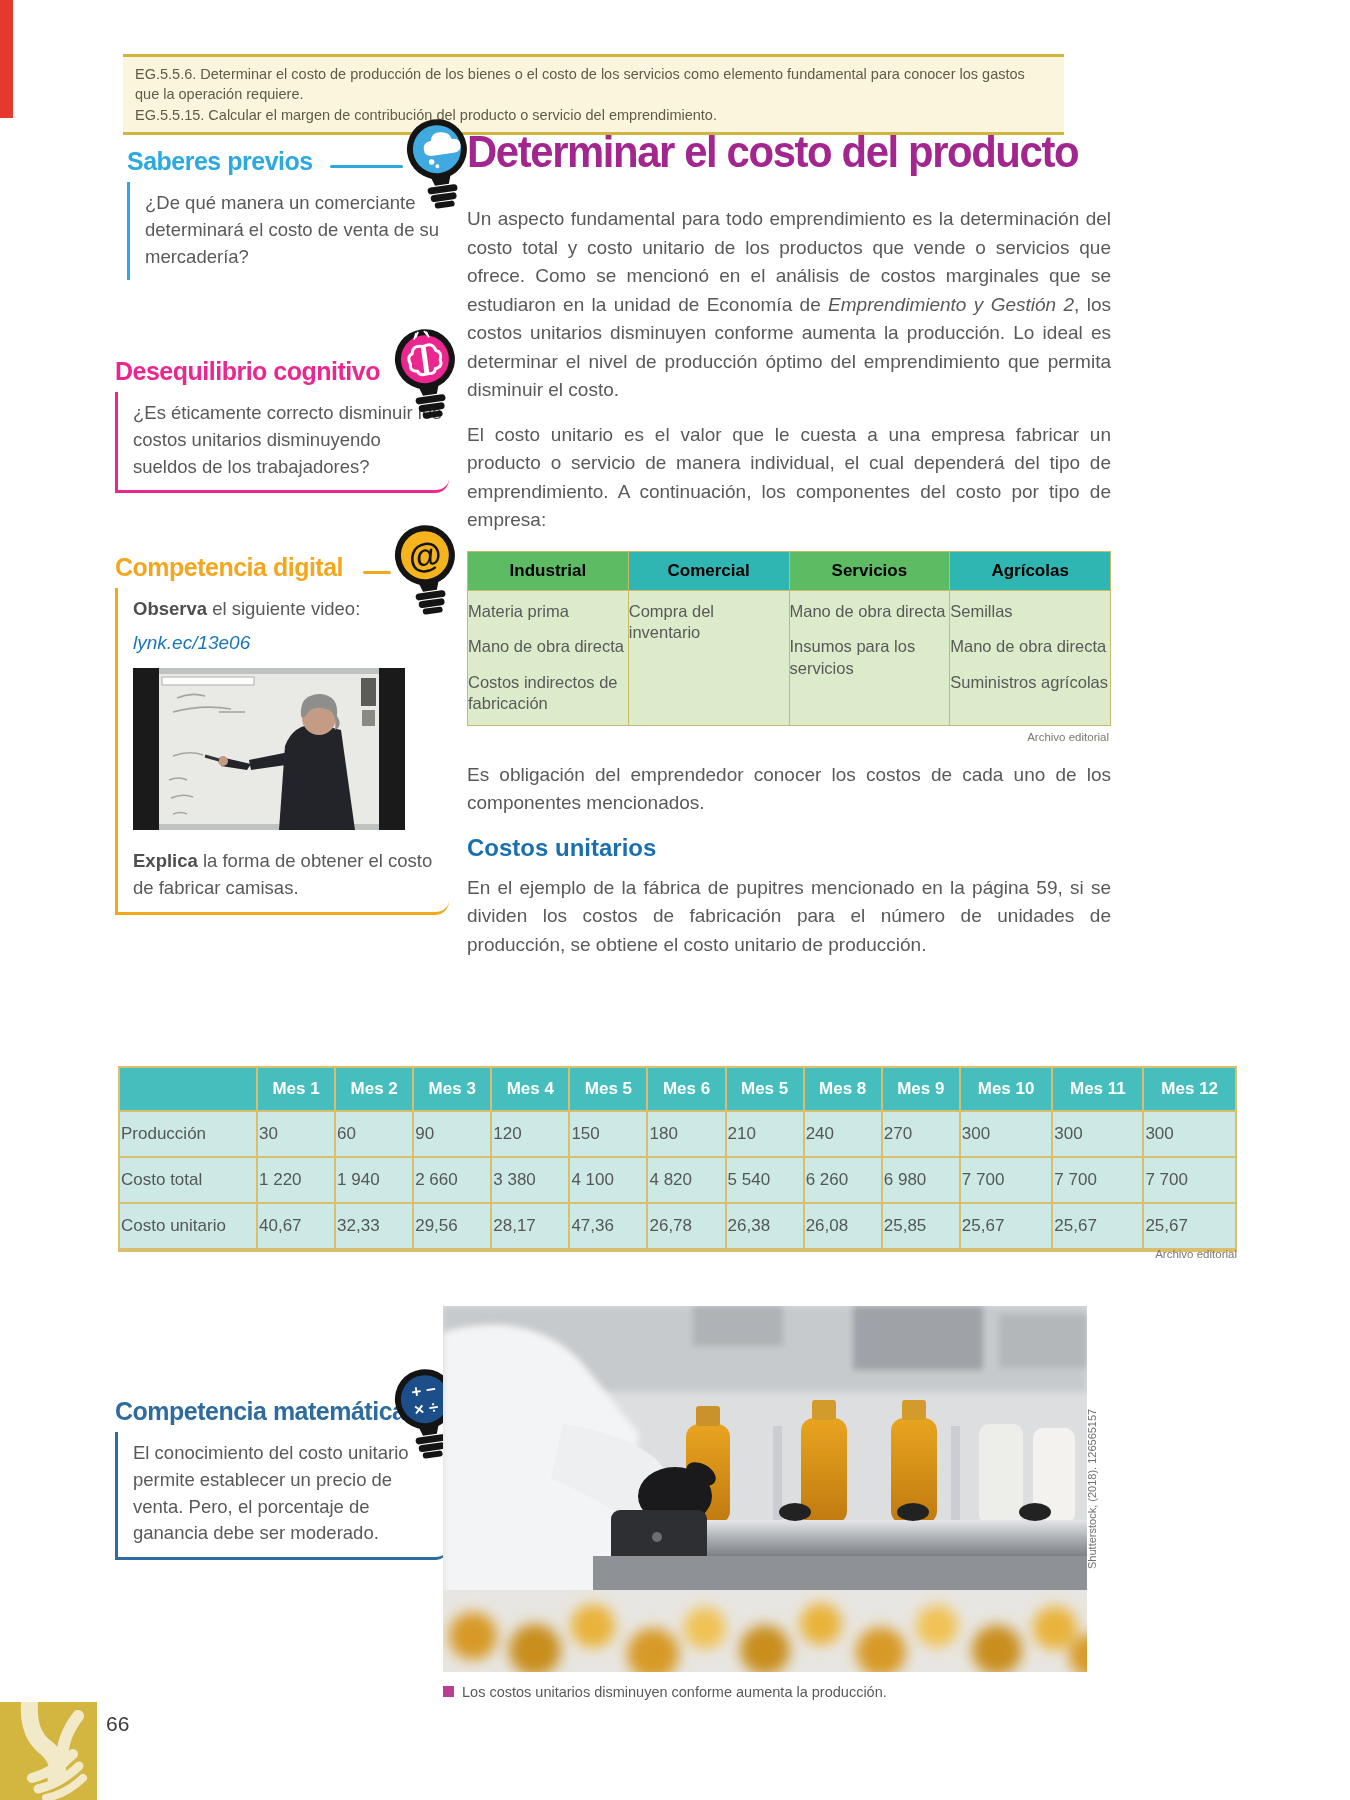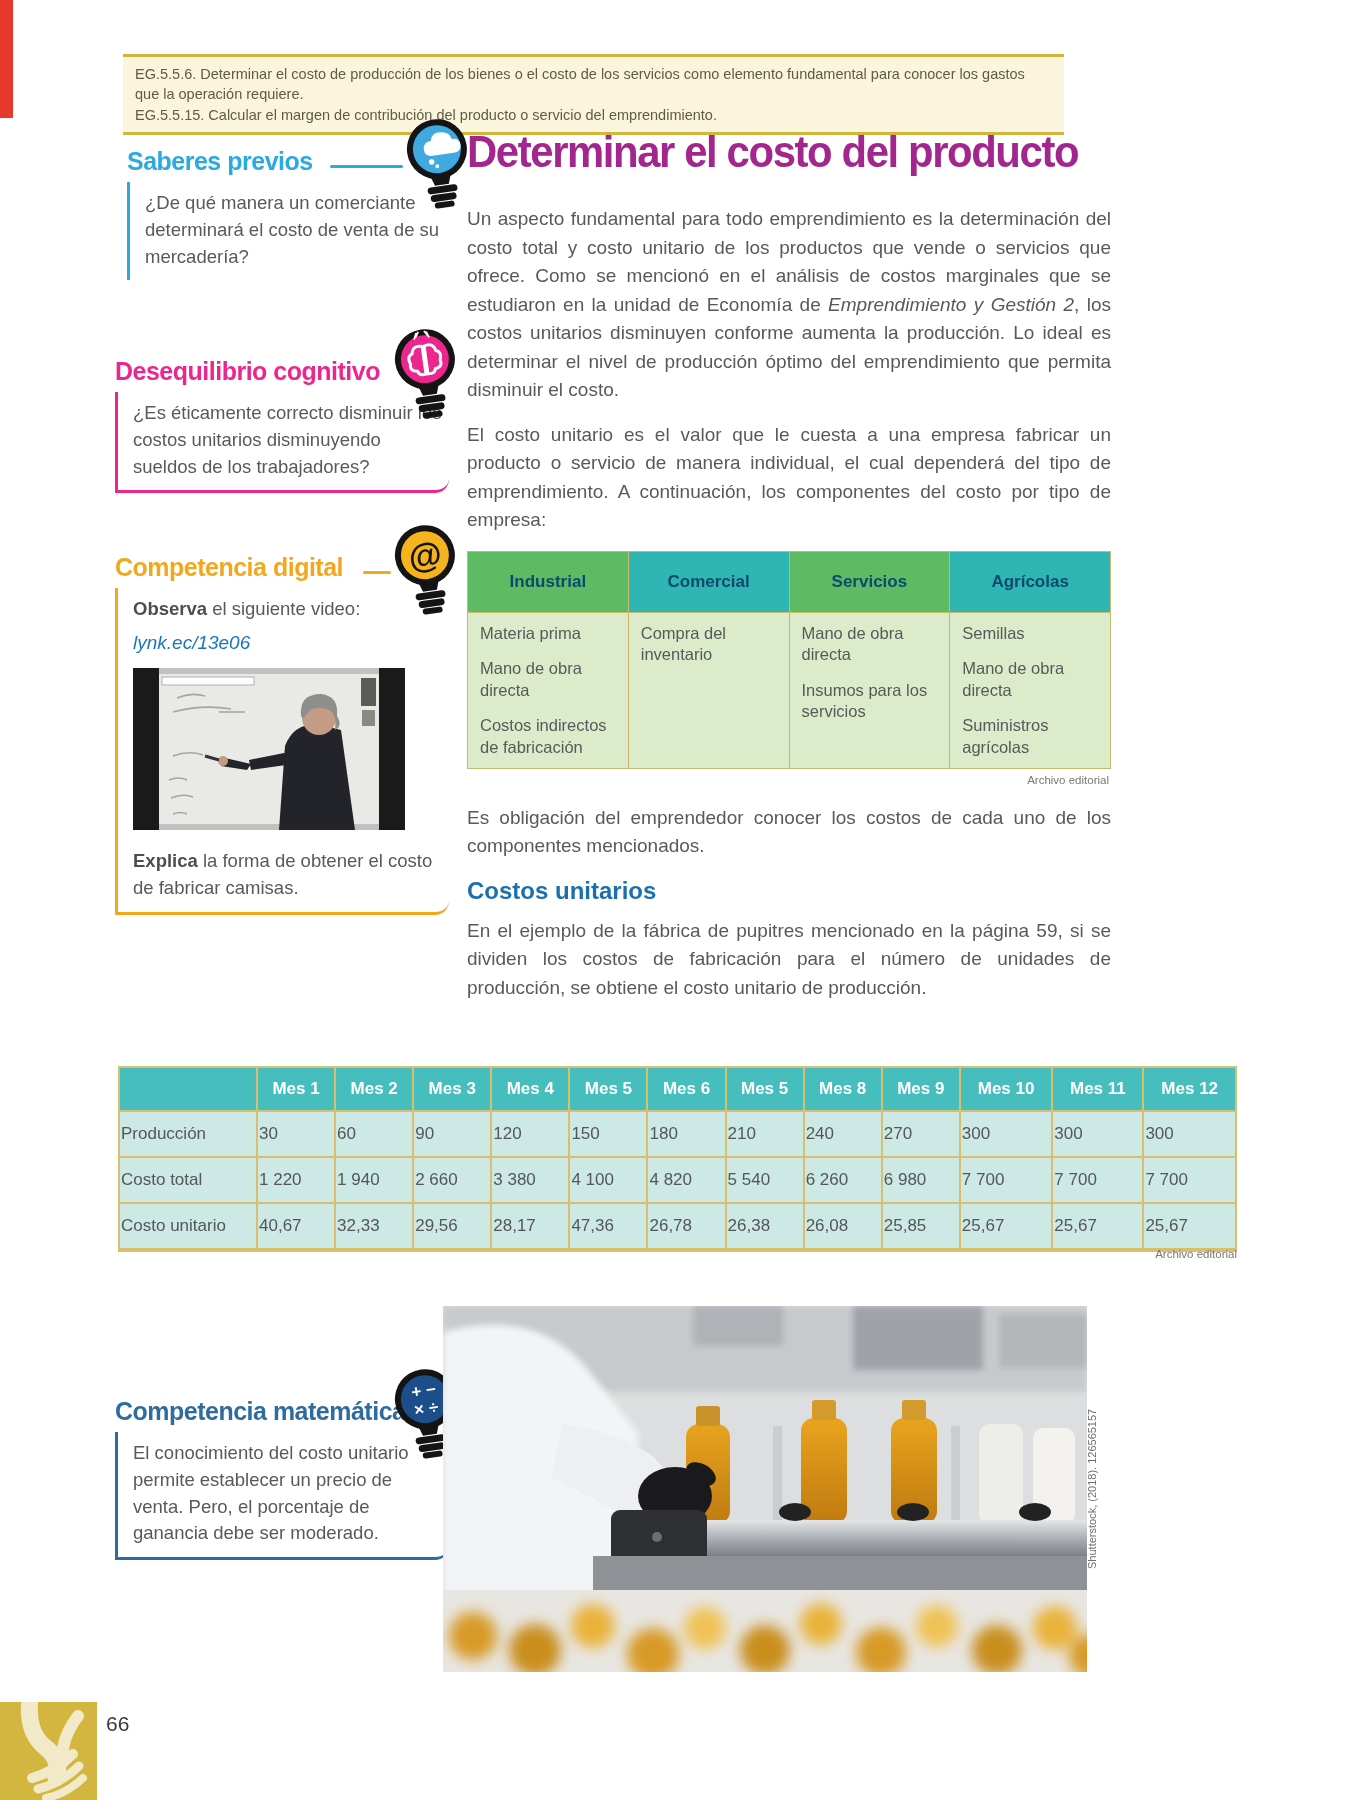--- a/index.html
+++ b/index.html
@@ -33,24 +33,24 @@
   .main-title{font-weight:bold;font-size:45px;line-height:1.05;letter-spacing:-1.5px;
       transform:scaleX(.93);transform-origin:left;white-space:nowrap;margin:0 0 30px;}
   .para{font-size:19px;line-height:1.5;text-align:justify;margin:0 0 16px;}
   .para:last-child{margin-bottom:0;}
   .em{font-style:italic;}
   .section-heading{font-weight:bold;font-size:24px;margin:10px 0 12px;}
   .credit{font-size:11.5px;color:#7A7A6E;text-align:right;margin:5px 2px 18px 0;}
 
   
   table.comp{border-collapse:collapse;width:644px;margin-top:8px;}
-  table.comp th{color:#0c4a6e;font-size:17px;font-weight:bold;padding:20px 6px;
+  table.comp th{color:#000000;font-size:17px;font-weight:bold;padding:9px 6px;
       border:1.5px solid #C9B96B;}
   table.comp td{background:#DCEBC9;border:1.5px solid #C9B96B;vertical-align:top;
-      padding:10px 12px;font-size:16.5px;line-height:1.3;width:25%;}
+      padding:10px 0;font-size:16.5px;line-height:1.3;width:25%;}
   table.comp td p{margin:0 0 14px;}
   table.comp td p:last-child{margin-bottom:0;}
 
   
   table.cost{position:absolute;left:118px;top:1066px;width:1119px;border-collapse:collapse;
       border-bottom:4px solid #D9BE6D;}
   table.cost th,table.cost td{border:2px solid #D9BE6D;font-size:17px;}
   table.cost th{background:var(--head,#47BEBE);color:#fff;font-weight:bold;height:40px;}
   table.cost td{background:#CCE9E5;height:42px;color:#55565A;}
   table.cost td.rowlabel{width:134px;}
@@ -376,20 +376,23 @@
           <circle cx="438" cy="346" r="25" fill="#D89A25"></circle>
         <circle cx="494" cy="320" r="21" fill="#F0C254"></circle>
           <circle cx="554" cy="344" r="25" fill="#C98E1E"></circle>
         <circle cx="612" cy="322" r="22" fill="#E9B33B"></circle>
           <circle cx="648" cy="350" r="22" fill="#D89A25"></circle>
       </g>
     </svg>
   </div>
   <div class="photo-credit">Shutterstock, (2018). 126565157</div>
 
+  <div class="caption">
+    <span class="sq"></span><span>Los costos unitarios disminuyen conforme aumenta la producción.</span>
+  </div>
 
   <div class="gold-square">
     <svg width="97" height="98" viewBox="0 0 97 98">
       <rect width="97" height="98" fill="#D2B640"></rect>
       <path d="M30 -4 Q26 30 45 45 Q62 58 56 76" stroke="#F2E9C8" stroke-width="17" fill="none" stroke-linecap="round"></path>
       <path d="M78 14 Q60 38 63 60" stroke="#F2E9C8" stroke-width="12" fill="none" stroke-linecap="round"></path>
       <path d="M32 76 Q54 70 73 52" stroke="#F2E9C8" stroke-width="10" fill="none" stroke-linecap="round"></path>
       <path d="M38 87 Q60 82 79 64" stroke="#F2E9C8" stroke-width="9" fill="none" stroke-linecap="round"></path>
       <path d="M46 96 Q66 92 83 76" stroke="#F2E9C8" stroke-width="8" fill="none" stroke-linecap="round"></path>
     </svg>

